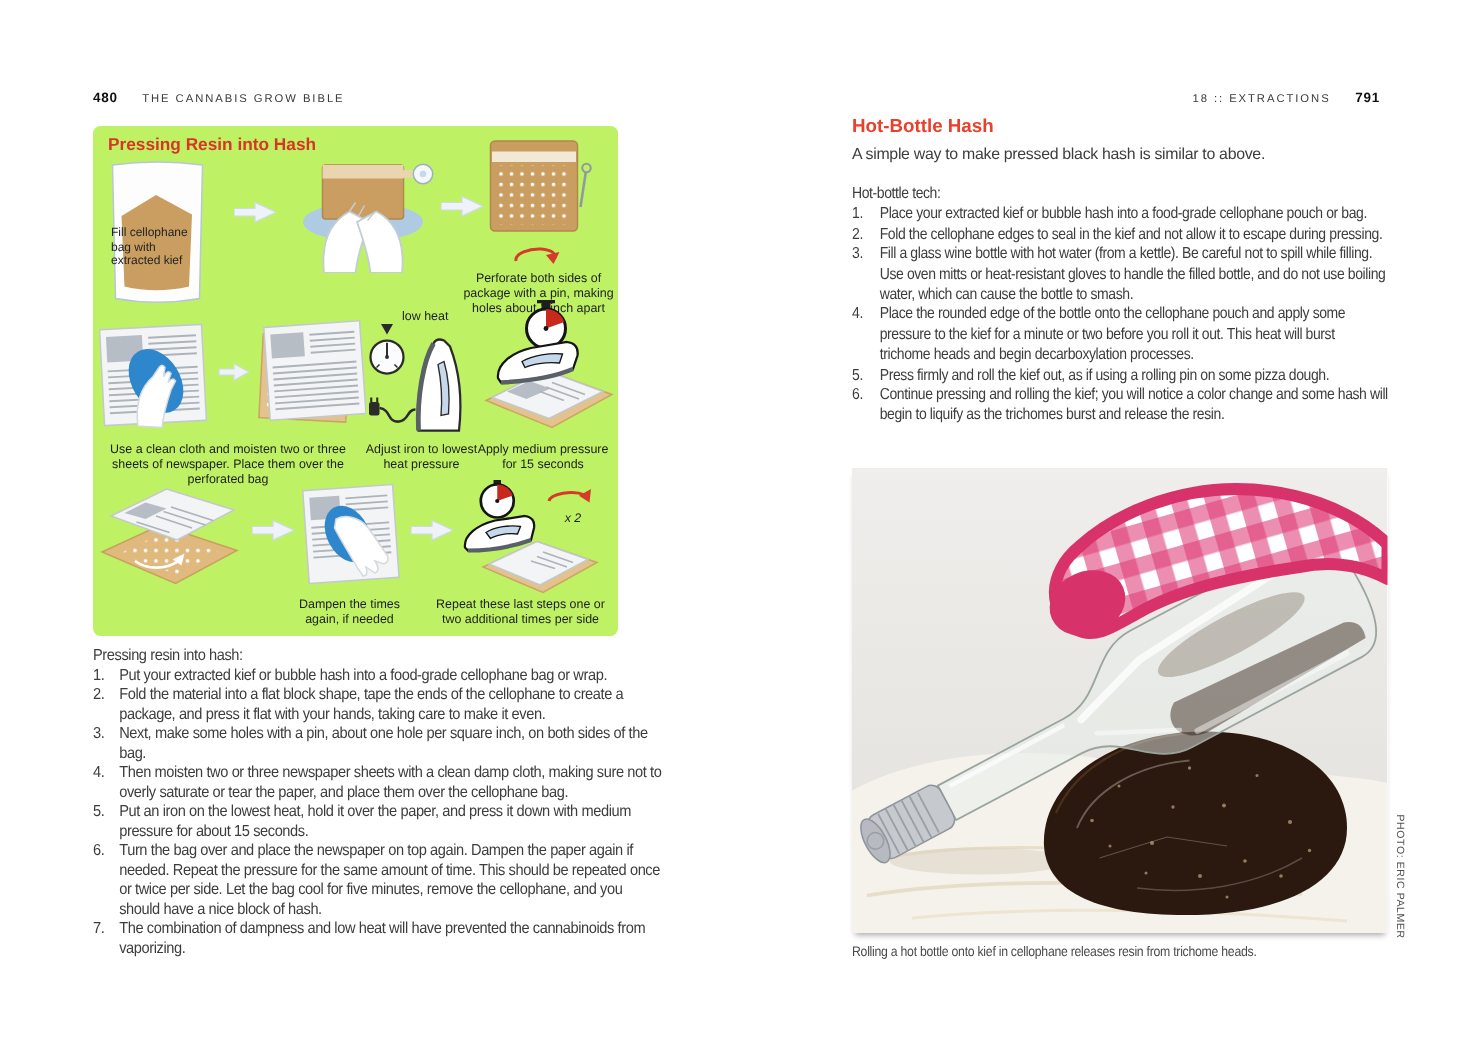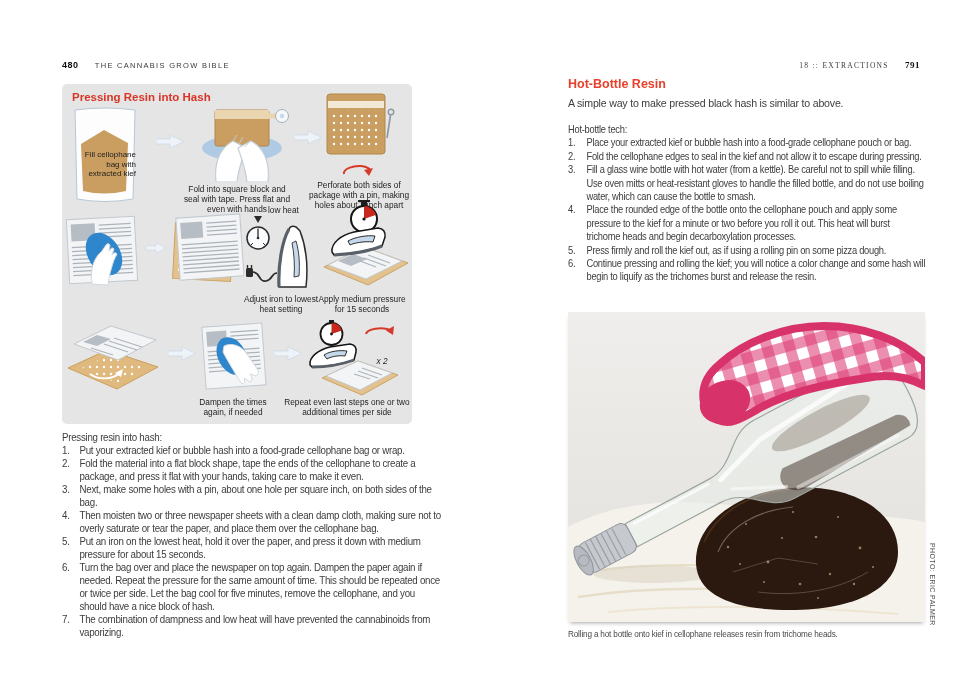--- a/index.html
+++ b/index.html
@@ -4,30 +4,30 @@
 <style>
   html,body{margin:0;padding:0;background:#fff;}
   #spread{position:relative;width:980px;height:700px;background:#fff;overflow:hidden;
           color:#3d3d3d;font-family:"Liberation Sans",sans-serif;}
 
   
   .hdr{position:absolute;font-size:7.5px;letter-spacing:1.3px;color:#3a3a3a;white-space:nowrap;}
   .hdr .pnum{font-weight:bold;color:#101010;font-size:9px;letter-spacing:.5px;}
   .lp-header{left:62px;top:60px;}
   .lp-header .pnum{margin-right:13px;}
-  .rp-header{right:60px;top:60px;text-align:right;font-family:Liberation Serif, serif;}
+  .rp-header{right:60px;top:60px;text-align:right;}
   .rp-header .pnum{margin-left:13px;}
 
   
-  .ig{position:absolute;left:62px;top:84px;width:350px;height:340px;background:#e5e5e5;border-radius:5px;}
+  .ig{position:absolute;left:62px;top:84px;width:350px;height:340px;background:#bef264;border-radius:5px;}
   .ig-title{position:absolute;left:10px;top:7px;font-size:11.5px;font-weight:bold;color:#d93526;}
   .ig-label{position:absolute;font-size:8.3px;line-height:10px;color:#1e1e1e;text-align:center;}
   .ig-label.left{text-align:left;padding-left:20px;}
   .ig svg{position:absolute;}
-  .baglbl{position:absolute;font-size:8px;line-height:9.5px;color:#222;text-align:right;}
+  .baglbl{position:absolute;font-size:8px;line-height:9.5px;color:#222;text-align:left;}
 
   
   .lp-body{position:absolute;left:62px;top:431px;width:414px;transform:scaleX(.92);transform-origin:0 0;}
   .rp-body{position:absolute;left:568px;top:123px;width:406px;transform:scaleX(.88);transform-origin:0 0;}
   .intro{font-size:10.6px;line-height:13px;letter-spacing:-.3px;color:#3d3d3d;}
   .step{display:flex;font-size:10.6px;letter-spacing:-.3px;color:#3d3d3d;}
   .lp-body .step,.lp-body .intro{line-height:13px;}
   .rp-body .step,.rp-body .intro{line-height:13.4px;}
   .step .num{flex:0 0 19px;}
   .rp-body .step .num{flex:0 0 21px;}
@@ -74,21 +74,20 @@
       <ellipse cx="50" cy="42" rx="40" ry="13" fill="#aecbe3"></ellipse>
       <rect x="23" y="4" width="54" height="36" rx="2" fill="#c99e60" stroke="#b2874c"></rect>
       <rect x="23" y="4" width="54" height="9" fill="#e9d6b0"></rect>
       <path d="M60,10 H86" stroke="#e9d6b0" stroke-width="5"></path>
       <circle cx="90" cy="10" r="6.5" fill="#f5f7f9" stroke="#9fb0bf"></circle>
         <circle cx="90" cy="10" r="2.2" fill="#c6d9ec"></circle>
       <path d="M24,76 C22,56 28,42 41,35 L54,42 C49,56 46,66 45,76 Z" fill="#fff" stroke="#c3cdd7" stroke-width="1.2"></path>
       <path d="M76,76 C78,56 72,42 59,35 L46,42 C51,56 54,66 55,76 Z" fill="#fff" stroke="#c3cdd7" stroke-width="1.2"></path>
       <path d="M41,35 L45,29 M47,38 L51,31 M53,41 L58,35" stroke="#c3cdd7" stroke-width="1" fill="none"></path>
     </svg>
-    <div class="ig-label" style="left:118px;top:100px;width:114px;">Fold into square block and seal with tape. Press flat and even with hands</div>
 
     <svg style="left:232px;top:46px" width="28" height="15" viewBox="0 0 28 15">
       <path d="M0,5 H14 V1 L28,7.5 L14,14 V10 H0 Z" fill="#edf3f9" stroke="#cdd9e6" stroke-width=".8"></path>
     </svg>
 
     <svg style="left:262px;top:8px" width="74" height="70" viewBox="0 0 74 70">
       <defs>
           <pattern id="igdots" width="7" height="7" patternUnits="userSpaceOnUse">
             <circle cx="3" cy="3" r="1.2" fill="#fff"></circle>
           </pattern>
@@ -145,38 +144,39 @@
               <line x1="12" y1="39" x2="68" y2="39"></line>
               <line x1="12" y1="43" x2="68" y2="43"></line>
             <line x1="12" y1="47" x2="68" y2="47"></line>
               <line x1="12" y1="51" x2="68" y2="51"></line>
               <line x1="12" y1="55" x2="68" y2="55"></line>
               <line x1="12" y1="59" x2="68" y2="59"></line>
           </g>
         </g>
       </g>
     </svg>
+    <div class="ig-label" style="left:2px;top:210px;width:176px;">Use a clean cloth and moisten two or three sheets of newspaper. Place them over the perforated bag</div>
 
     <div class="ig-label left" style="left:186px;top:121px;width:60px;">low heat</div>
     <svg style="left:184px;top:131px" width="72" height="74" viewBox="0 0 72 74">
       <polygon points="8,1 16,1 12,8" fill="#2b2b2b"></polygon>
       <circle cx="12" cy="23" r="11" fill="#fbfcfd" stroke="#2b2b2b" stroke-width="1.5"></circle>
       <line x1="12" y1="23" x2="12" y2="13.5" stroke="#2b2b2b" stroke-width="1.3"></line>
       <circle cx="12" cy="23" r="1.3" fill="#2b2b2b"></circle>
       <line x1="5" y1="30" x2="7" y2="28" stroke="#2b2b2b"></line>
         <line x1="19" y1="30" x2="17" y2="28" stroke="#2b2b2b"></line>
       <rect x="0" y="53" width="7" height="9" rx="1.5" fill="#2b2b2b"></rect>
       <line x1="1.5" y1="53" x2="1.5" y2="50" stroke="#2b2b2b" stroke-width="1.4"></line>
         <line x1="5.5" y1="53" x2="5.5" y2="50" stroke="#2b2b2b" stroke-width="1.4"></line>
       <path d="M7,57 C15,58 12,67 20,66 C27,65 25,58 31,58" fill="none" stroke="#2b2b2b" stroke-width="1.7"></path>
       <path d="M33,72 C32,50 36,26 43,14 Q45,10 50,12 L54,16 C61,34 62,54 60,72 Z" fill="#fff" stroke="#2b2b2b" stroke-width="1.5"></path>
       <path d="M33,72 C32,50 36,26 43,14" fill="none" stroke="#596068" stroke-width="3.2"></path>
       <path d="M46,28 C48,38 49,50 48,62 L53,61 C54,48 53,36 50,26 Z" fill="#c6d9ec" stroke="#2b2b2b" stroke-width=".9"></path>
     </svg>
-    <div class="ig-label" style="left:180px;top:210px;width:78px;">Adjust iron to lowest heat setting</div>
+    <div class="ig-label" style="left:180px;top:210px;width:78px;">Adjust iron to lowest heat pressure</div>
 
     <svg style="left:256px;top:116px" width="92" height="92" viewBox="0 0 92 92">
       <rect x="43" y="1" width="6" height="5" fill="#1e1e1e"></rect>
         <rect x="40" y="0" width="12" height="2.2" fill="#1e1e1e"></rect>
       <circle cx="46" cy="19" r="13" fill="#fff" stroke="#151515" stroke-width="2"></circle>
       <path d="M46,19 L46,6 A13,13 0 0 1 58.2,14.7 Z" fill="#c8291c"></path>
       <circle cx="46" cy="19" r="1.6" fill="#151515"></circle>
       <polygon points="6,67 46,47 90,63 50,85" fill="#e3c28e" stroke="#caa464"></polygon>
       <polygon points="10,65 46,47 84,61 48,79" fill="#f3f4f6" stroke="#c2c8cf"></polygon>
       <polygon points="20,61 35,54 49,59 33,66" fill="#b7bdc4"></polygon>
@@ -241,24 +241,24 @@
       <polygon points="24,56 56,41 90,53 58,70" fill="#f3f4f6" stroke="#c2c8cf"></polygon>
       <g stroke="#acb3ba" stroke-width="1.1">
           <line x1="60" y1="48" x2="80" y2="55"></line>
           <line x1="56" y1="51" x2="76" y2="58"></line>
           <line x1="52" y1="54" x2="68" y2="59"></line>
         </g>
       <path d="M8,45 C7,37 16,30 28,27 L48,24 Q55,25 54,32 L52,40 C38,45 22,47 10,47 Z" fill="#fff" stroke="#151515" stroke-width="1.5"></path>
       <path d="M22,35 C28,31 38,30 45,31 L43,36 C36,35 28,37 25,39 Z" fill="#c6d9ec" stroke="#151515" stroke-width=".9"></path>
       <path d="M10,47 C24,47 38,45 52,40" fill="none" stroke="#596068" stroke-width="2.8"></path>
     </svg>
-    <div class="ig-label" style="left:306px;top:272px;width:28px;font-style:italic;">x 2</div>
+    <div class="ig-label" style="left:306px;top:256px;width:28px;font-style:italic;">x 2</div>
 
     <div class="ig-label" style="left:126px;top:313px;width:90px;">Dampen the times again, if needed</div>
-    <div class="ig-label" style="left:222px;top:313px;width:126px;">Repeat even last steps one or two additional times per side</div>
+    <div class="ig-label" style="left:222px;top:313px;width:126px;">Repeat these last steps one or two additional times per side</div>
   </div>
 
   <div class="lp-body">
     <div class="intro">Pressing resin into hash:</div>
     <div class="steps">
         <div class="step">
         <span class="num">1.</span>
         <span class="txt">Put your extracted kief or bubble hash into a food-grade cellophane bag or wrap.</span>
       </div>
         <div class="step">
@@ -281,21 +281,21 @@
         <span class="num">6.</span>
         <span class="txt">Turn the bag over and place the newspaper on top again. Dampen the paper again if needed. Repeat the pressure for the same amount of time. This should be repeated once or twice per side. Let the bag cool for five minutes, remove the cellophane, and you should have a nice block of hash.</span>
       </div>
         <div class="step">
         <span class="num">7.</span>
         <span class="txt">The combination of dampness and low heat will have prevented the cannabinoids from vaporizing.</span>
       </div>
       </div>
   </div>
 
-  <div class="rp-title">Hot-Bottle Resin</div>
+  <div class="rp-title">Hot-Bottle Hash</div>
   <div class="rp-intro">A simple way to make pressed black hash is similar to above.</div>
 
   <div class="rp-body">
     <div class="intro">Hot-bottle tech:</div>
     <div class="steps">
         <div class="step">
         <span class="num">1.</span>
         <span class="txt">Place your extracted kief or bubble hash into a food-grade cellophane pouch or bag.</span>
       </div>
         <div class="step">

